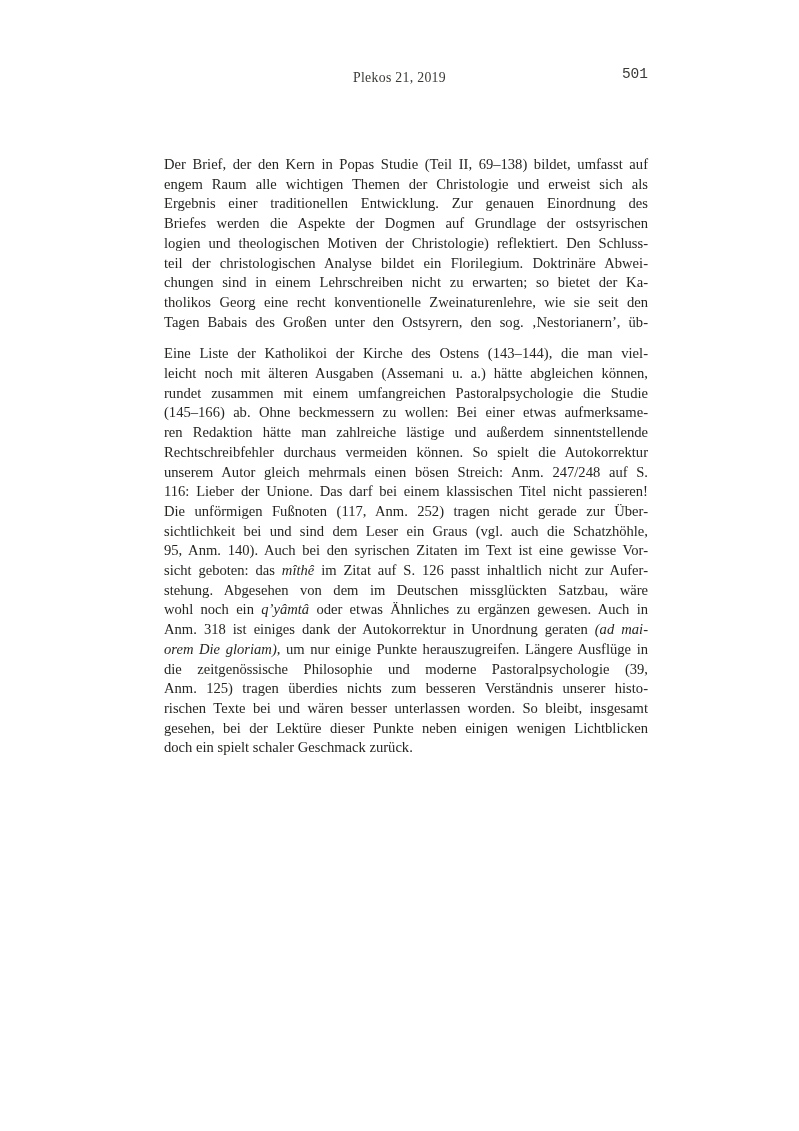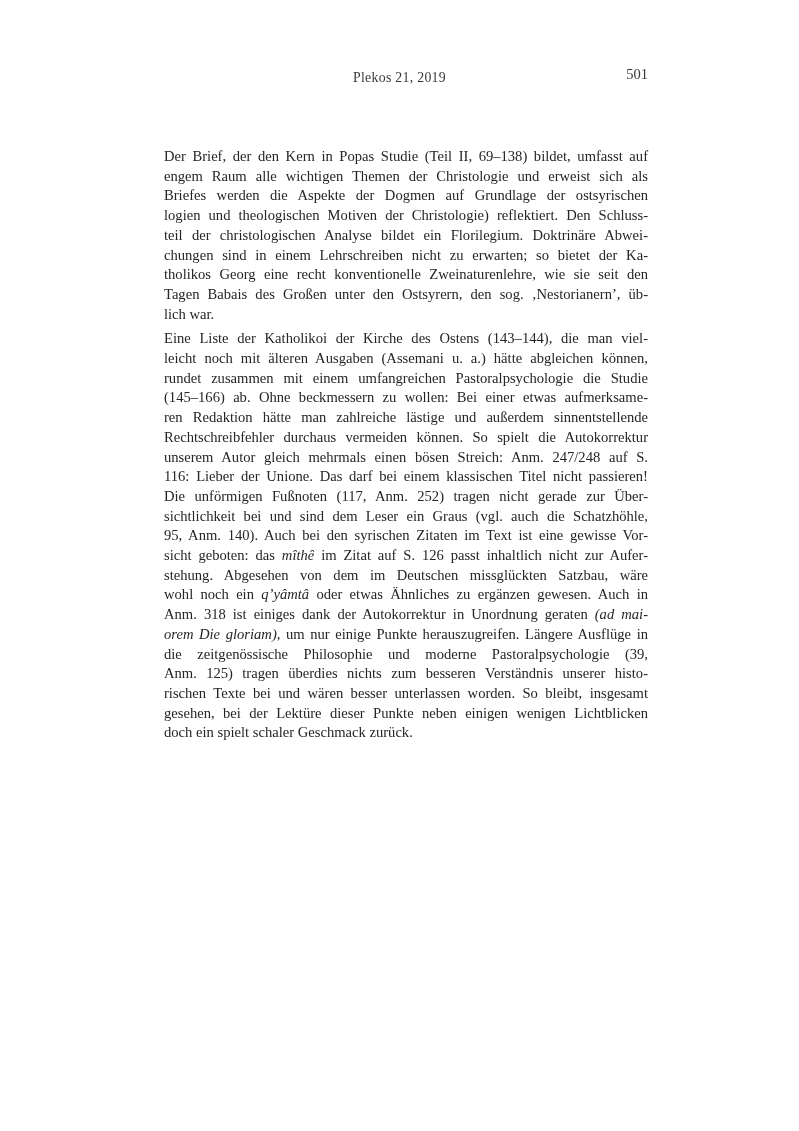--- a/index.html
+++ b/index.html
@@ -33,32 +33,33 @@
     color: #3a3936;
   }
   .page-number {
     position: absolute;
     top: 66px;
     left: 164px;
     width: 484px;
     text-align: right;
     font-size: 14.5px;
     color: #3a3936;
+    font-family: Liberation Mono, monospace;
   }
   .article-body {
     position: absolute;
     left: 164px;
     top: 143px;
     width: 484px;
     font-size: 14.6px;
     line-height: 19.7px;
     color: #262522;
   }
   .para {
-    margin: 4px 0 5px 0;
+    margin: 12px 0 5px 0;
   }
   .line {
     text-align: justify;
     text-align-last: justify;
   }
   .line.last {
     text-align-last: left;
   }
   .line em {
     font-style: italic;
@@ -70,27 +71,27 @@
 <div class="page">
   <div class="running-header">
     <div class="journal-title">Plekos 21, 2019</div>
     <div class="page-number">501</div>
   </div>
 
   <div class="article-body">
       <div class="para">
         <div class="line">Der Brief, der den Kern in Popas Studie (Teil II, 69–138) bildet, umfasst auf</div>
         <div class="line">engem Raum alle wichtigen Themen der Christologie und erweist sich als</div>
+        <div class="line">Ergebnis einer traditionellen Entwicklung. Zur genauen Einordnung des</div>
         <div class="line">Briefes werden die Aspekte der Dogmen auf Grundlage der ostsyrischen</div>
         <div class="line">logien und theologischen Motiven der Christologie) reflektiert. Den Schluss-</div>
         <div class="line">teil der christologischen Analyse bildet ein Florilegium. Doktrinäre Abwei-</div>
         <div class="line">chungen sind in einem Lehrschreiben nicht zu erwarten; so bietet der Ka-</div>
         <div class="line">tholikos Georg eine recht konventionelle Zweinaturenlehre, wie sie seit den</div>
         <div class="line">Tagen Babais des Großen unter den Ostsyrern, den sog. ‚Nestorianern’, üb-</div>
-        <div class="line last">lich war.</div>
       </div>
       <div class="para">
         <div class="line">Eine Liste der Katholikoi der Kirche des Ostens (143–144), die man viel-</div>
         <div class="line">leicht noch mit älteren Ausgaben (Assemani u. a.) hätte abgleichen können,</div>
         <div class="line">rundet zusammen mit einem umfangreichen Pastoralpsychologie die Studie</div>
         <div class="line">(145–166) ab. Ohne beckmessern zu wollen: Bei einer etwas aufmerksame-</div>
         <div class="line">ren Redaktion hätte man zahlreiche lästige und außerdem sinnentstellende</div>
         <div class="line">Rechtschreibfehler durchaus vermeiden können. So spielt die Autokorrektur</div>
         <div class="line">unserem Autor gleich mehrmals einen bösen Streich: Anm. 247/248 auf S.</div>
         <div class="line">116: Lieber der Unione. Das darf bei einem klassischen Titel nicht passieren!</div>

